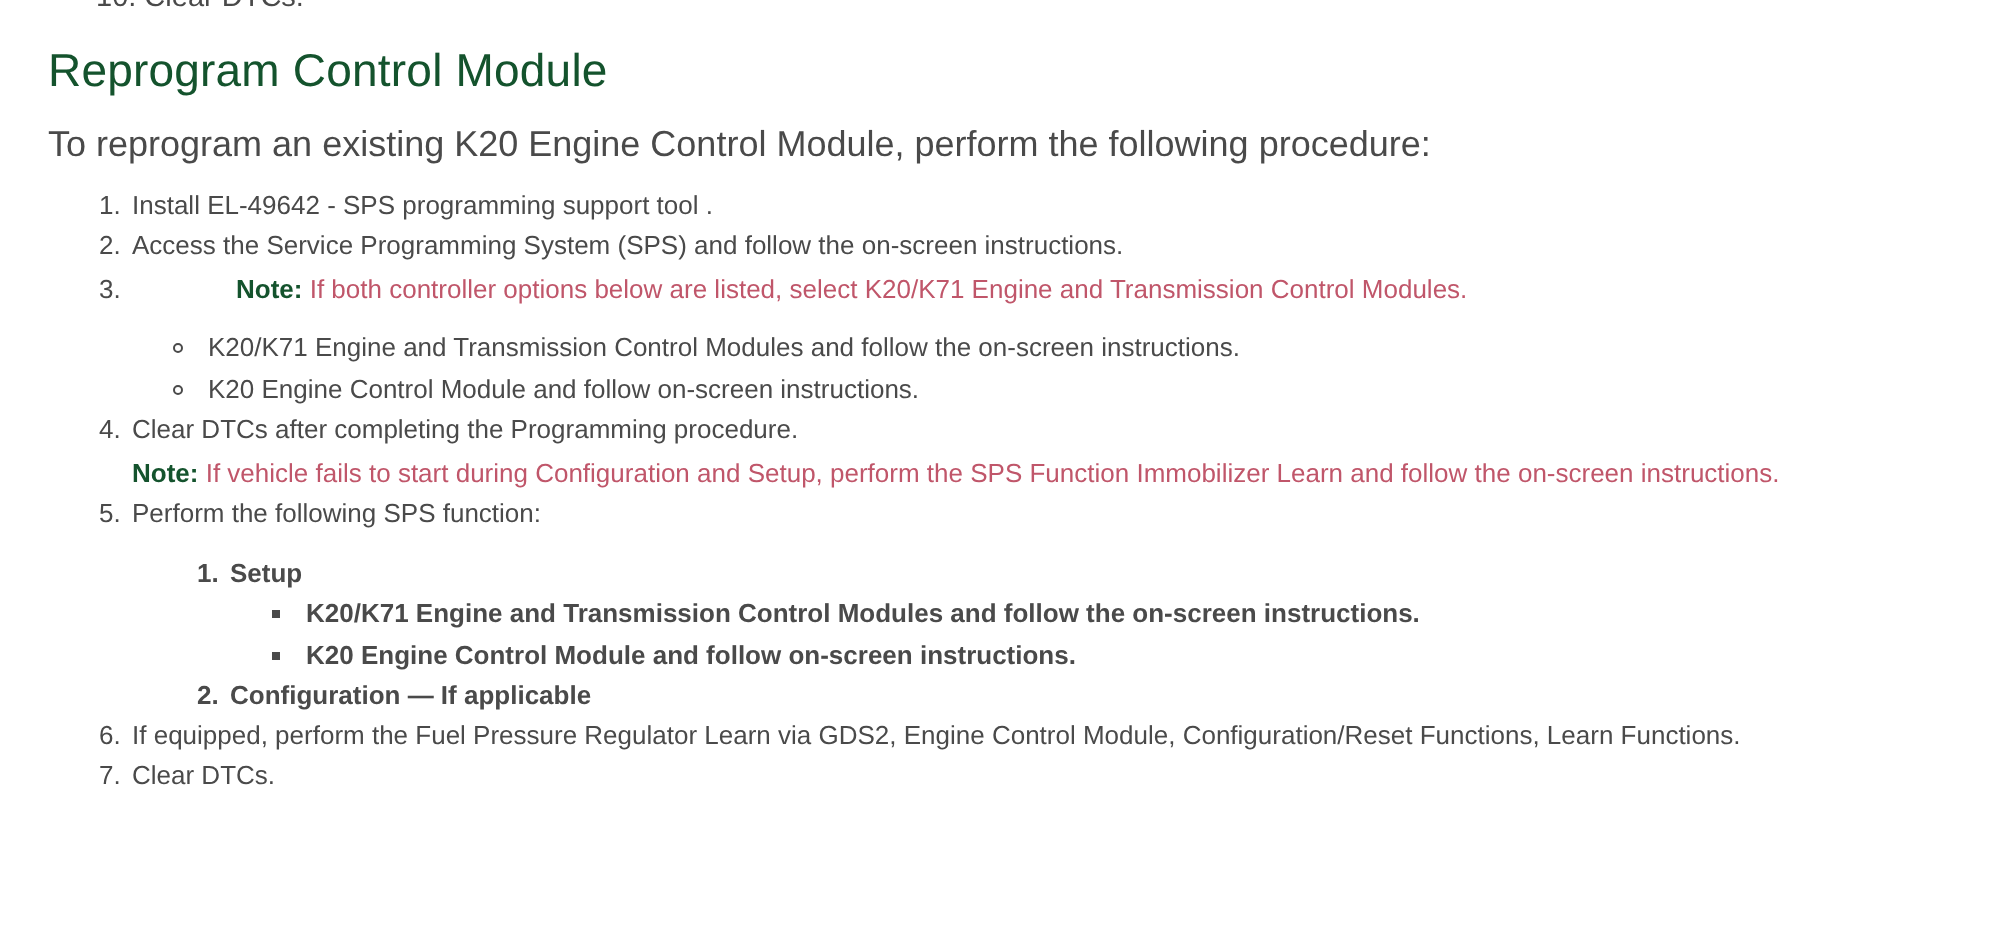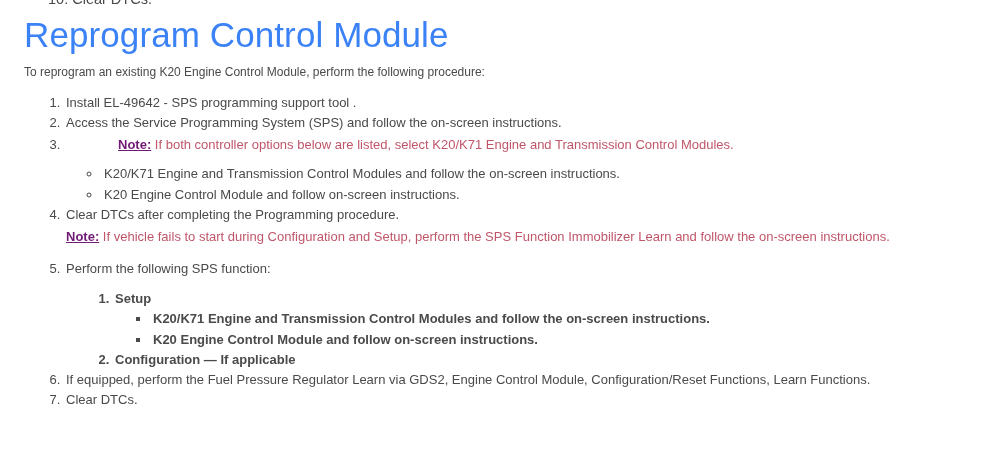--- a/index.html
+++ b/index.html
@@ -32,30 +32,30 @@
     font-size: 14.5px;
     line-height: 20px;
     color: #4a4a4a;
     white-space: nowrap;
   }
 
   
   .page-title {
     margin: 0;
     padding-top: 16px;
-    font-size: 35px;
+    font-size: 23px;
     font-weight: 300;
     line-height: 38px;
     letter-spacing: 0.1px;
-    color: #3b82f6;
+    color: #14532d;
   }
 
   .intro {
     margin: 8px 0 0 0;
-    font-size: 12px;
+    font-size: 18px;
     line-height: 20px;
     color: #4a4a4a;
   }
 
   
   ol.steps {
     margin: 11px 0 0 0;
     padding-left: 40px;
     list-style-type: decimal;
     font-size: 13px;
@@ -96,22 +96,21 @@
     color: #c0566a;
     margin: 2px 0 0 0;
   }
   .note-indented {
     margin: 2px 0 0 0;
     padding-left: 52px;
     color: #c0566a;
   }
   .note-label {
     font-weight: bold;
-    color: #701a75;
-    text-decoration: underline;
+    color: #14532d;
   }
   .note-body { color: #c0566a; }
 </style>
 </head>
 <body>
 
 <div class="page">
 
   <div class="clipped-top">10. Clear DTCs.</div>
 
@@ -145,21 +144,21 @@
     </li>
 
     <li>
       <span>Clear DTCs after completing the Programming procedure.</span>
       <div class="note">
         <span class="note-label">Note:</span>
         <span class="note-body">If vehicle fails to start during Configuration and Setup, perform the SPS Function Immobilizer Learn and follow the on-screen instructions.</span>
       </div>
     </li>
 
-    <li style="margin-top:12px;">
+    <li style="">
       <span>Perform the following SPS function:</span>
       <ol class="sub-steps">
         <li>
           <span>Setup</span>
           <ul class="square-list">
             <li>
               <span>K20/K71 Engine and Transmission Control Modules and follow the on-screen instructions.</span>
             </li>
             <li>
               <span>K20 Engine Control Module and follow on-screen instructions.</span>

